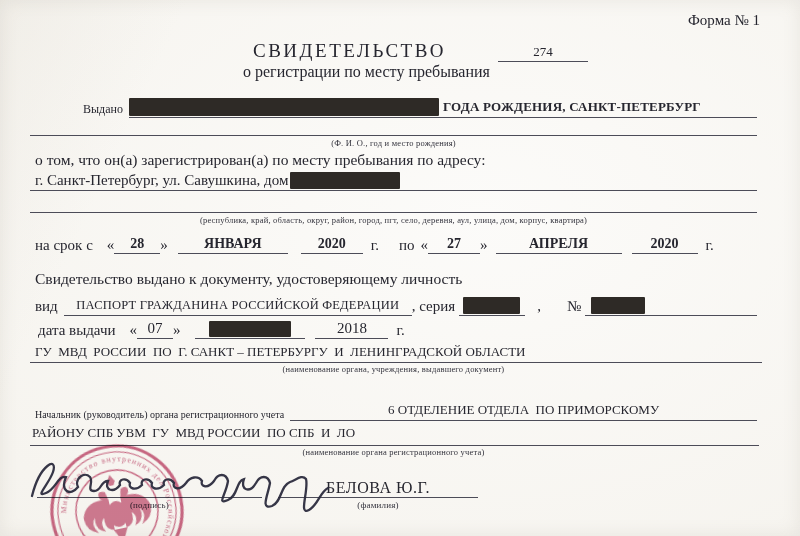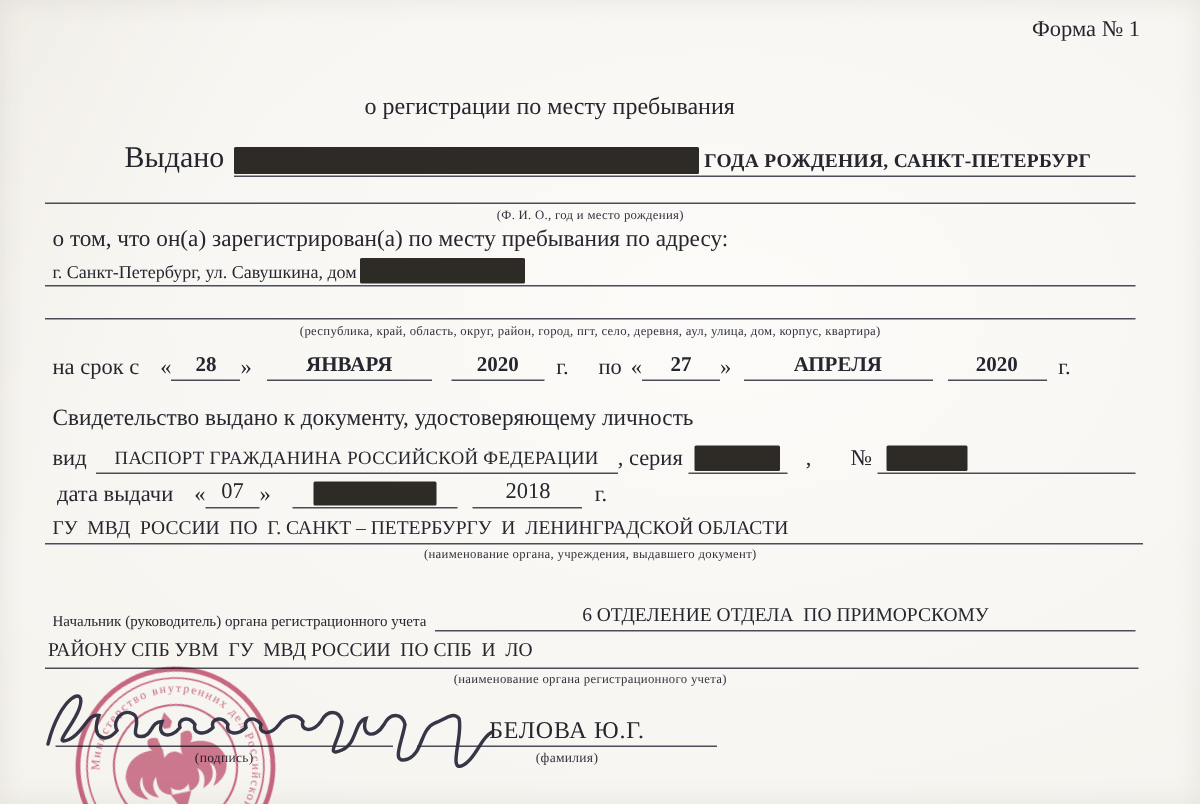--- a/index.html
+++ b/index.html
@@ -23,35 +23,39 @@
   .caps{letter-spacing:.2px;}
   svg text{font-family:"Liberation Serif","DejaVu Serif",serif;}
 </style>
 </head>
 <body>
 
 <div id="doc">
 
   <div class="abs" style="top:12px;right:40px;font-size:15px;">Форма № 1</div>
 
+  <div class="abs row" style="top:40px;left:253px;">
+    <div style="font-size:19px;letter-spacing:2.5px;">СВИДЕТЕЛЬСТВО</div>
+    <div class="field" style="width:90px;margin-left:52px;font-size:13px;height:19px;line-height:19px;">274</div>
+  </div>
   <div class="abs" style="top:63px;left:243px;font-size:16px;">о регистрации по месту пребывания</div>
 
   <div class="abs row" style="top:94px;left:30px;width:727px;height:24px;">
-    <div style="font-size:20px;padding:0 6px 1px 53px;text-align:right;">Выдано</div>
+    <div style="font-size:12px;padding:0 6px 1px 53px;text-align:right;">Выдано</div>
     <div class="u row" style="flex:1;height:24px;align-items:flex-end;">
       <div class="redact" style="width:310px;height:18px;margin-bottom:1px;"></div>
       <div class="b caps" style="font-size:13px;margin-left:4px;padding-bottom:2px;">ГОДА РОЖДЕНИЯ, САНКТ-ПЕТЕРБУРГ</div>
     </div>
   </div>
   <div class="abs u" style="top:120px;left:30px;width:727px;height:15px;"></div>
   <div class="abs caption" style="top:138px;left:30px;width:727px;">(Ф. И. О., год и место рождения)</div>
 
   <div class="abs" style="top:151px;left:35px;font-size:15.5px;">о том, что он(а) зарегистрирован(а) по месту пребывания по адресу:</div>
   <div class="abs u row" style="top:168px;left:30px;width:727px;height:22px;align-items:flex-end;">
-    <div style="font-size:12px;padding:0 2px 1px 5px;">г. Санкт-Петербург, ул. Савушкина, дом</div>
+    <div style="font-size:15px;padding:0 2px 1px 5px;">г. Санкт-Петербург, ул. Савушкина, дом</div>
     <div class="redact" style="width:110px;height:17px;margin-bottom:1px;"></div>
   </div>
   <div class="abs u" style="top:196px;left:30px;width:727px;height:16px;"></div>
   <div class="abs caption" style="top:215px;left:30px;width:727px;">(республика, край, область, округ, район, город, пгт, село, деревня, аул, улица, дом, корпус, квартира)</div>
 
   <div class="abs row" style="top:234px;left:30px;width:727px;height:20px;font-size:15px;">
     <div style="padding:0 0 0 5px;">на срок с</div>
     <div style="margin-left:14px;">«</div>
     <div class="field b" style="width:46px;font-size:14px;height:19px;line-height:19px;">28</div>
     <div>»</div>

